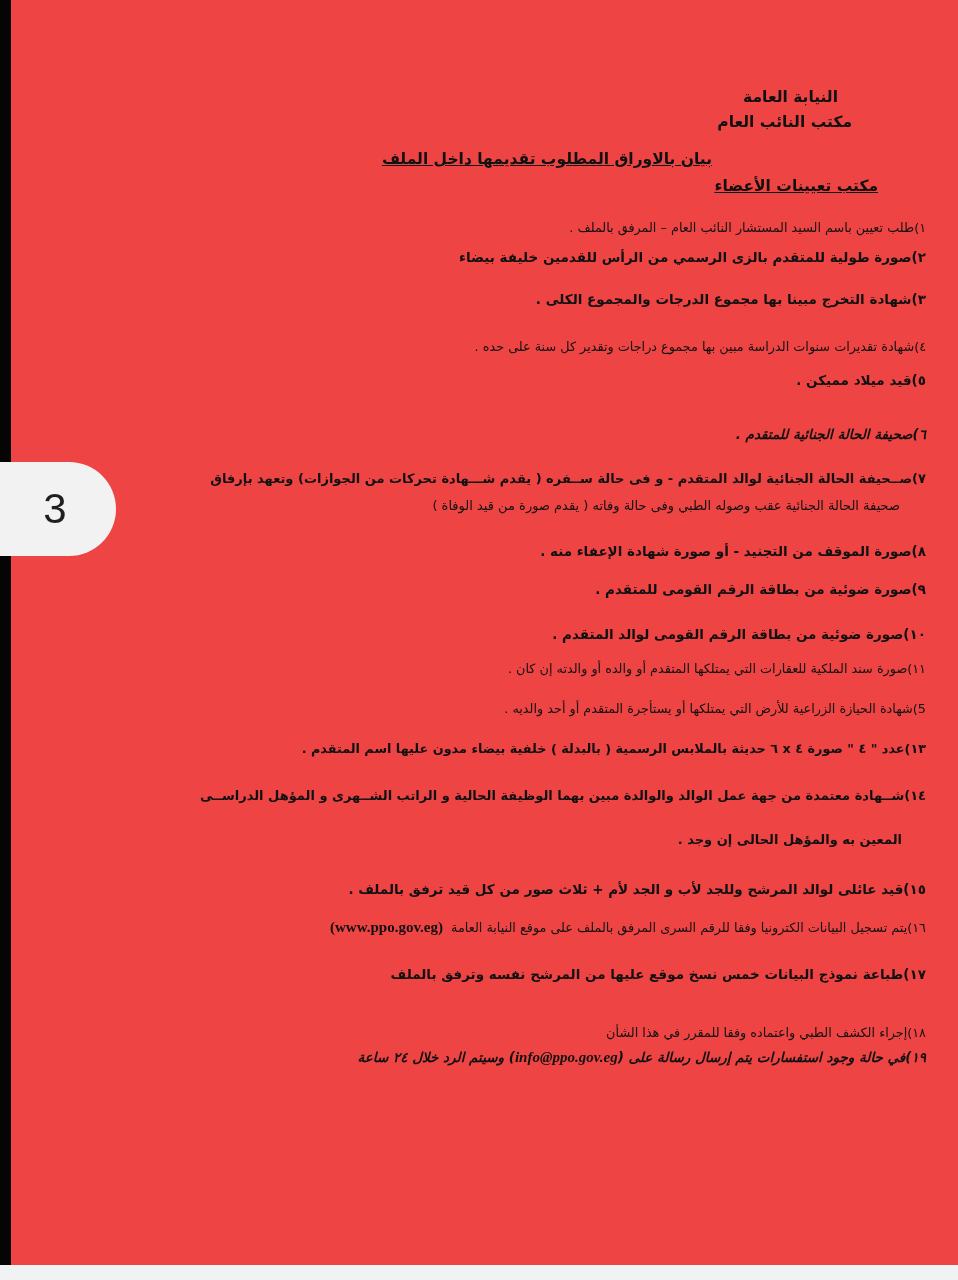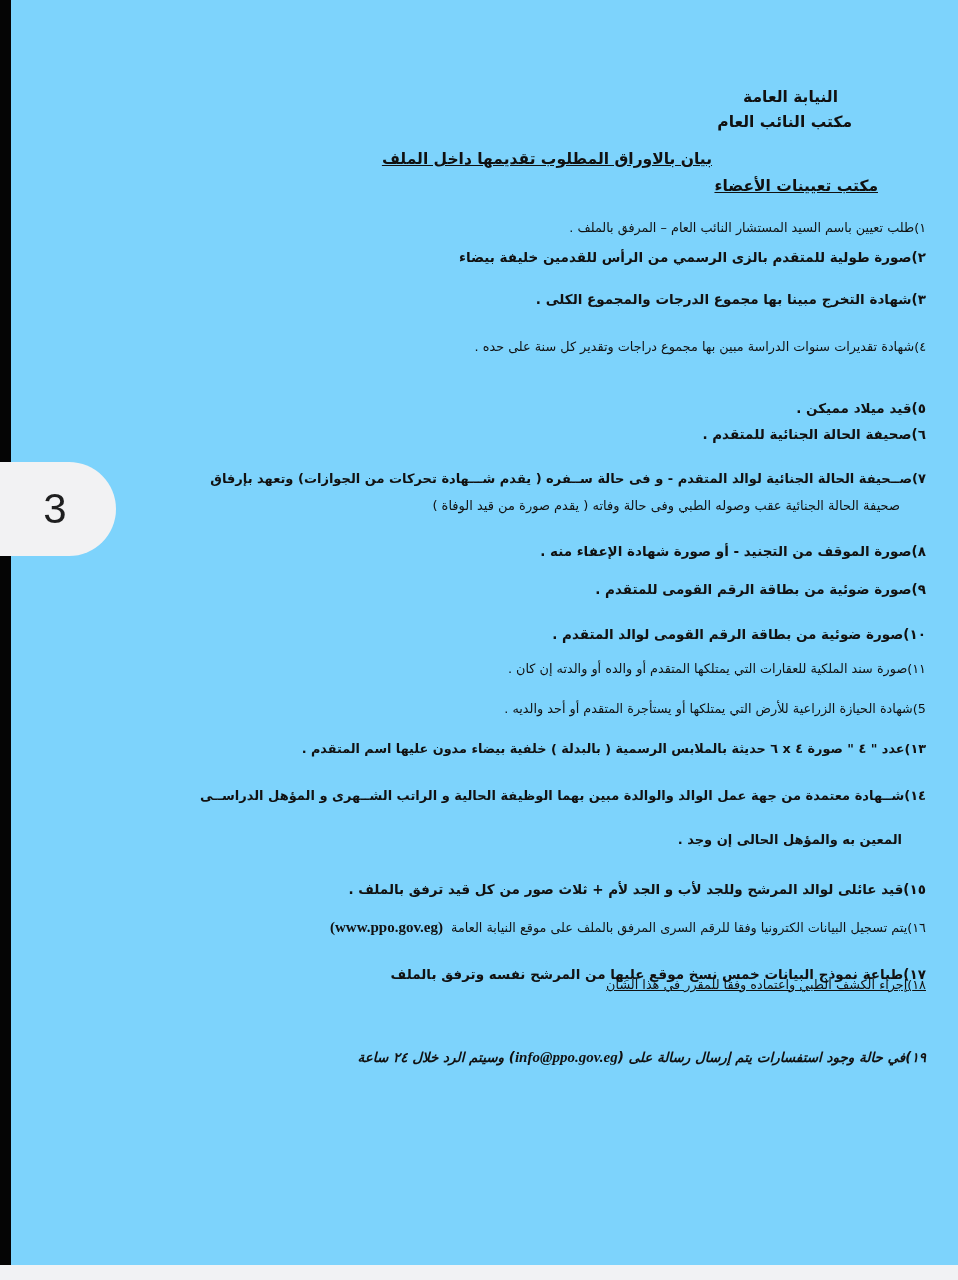--- a/index.html
+++ b/index.html
@@ -11,21 +11,21 @@
   .edge-strip {
     position: absolute; left: 0; top: 0; width: 11px; height: 1265px;
     background: #050505;
   }
   .bottom-band {
     position: absolute; left: 0; top: 1265px; width: 958px; height: 15px;
     background: #f1f2f4;
   }
   .page {
     position: absolute; left: 11px; top: 0; width: 947px; height: 1265px;
-    background: #7dd3fc;
+    background: #ef4444;
   }
   .badge {
     position: absolute; left: 0; top: 462px; width: 116px; height: 94px;
     background: #f2f2f3; border-radius: 0 47px 47px 0;
     display: flex; align-items: center; justify-content: center;
     z-index: 5;
   }
   .badge span {
     font-family: "Liberation Sans", sans-serif; font-size: 42px; color: #1f1f1f;
     margin-left: -6px;
@@ -63,31 +63,31 @@
   <div class="doc">
     <div class="hdr h1">النيابة العامة</div>
     <div class="hdr h2">مكتب النائب العام</div>
     <div class="hdr h3">مكتب تعيينات الأعضاء</div>
     <div class="hdr h4">بيان بالاوراق المطلوب تقديمها داخل الملف</div>
 
     <div class="item c" style="top:219px;right:-8px;"><span>١)</span><span>طلب تعيين باسم السيد المستشار النائب العام – المرفق بالملف .</span></div>
     <div class="item b" style="top:248px;right:-8px;"><span>٢)</span><span>صورة طولية للمتقدم بالزى الرسمي من الرأس للقدمين خليفة بيضاء</span></div>
     <div class="item b" style="top:290px;right:-8px;"><span>٣)</span><span>شهادة التخرج مبينا بها مجموع الدرجات والمجموع الكلى .</span></div>
     <div class="item c" style="top:338px;right:-8px;"><span>٤)</span><span>شهادة تقديرات سنوات الدراسة مبين بها مجموع دراجات وتقدير كل سنة على حده .</span></div>
-    <div class="item b" style="top:399px;right:-8px;text-align:right;"><span>٥)</span><span>قيد ميلاد مميكن .</span></div>
-    <div class="item b" style="top:425px;right:-8px;"><span>٦)</span><span>صحيفة الحالة الجنائية للمتقدم .</span></div>
+    <div class="item b" style="top:371px;right:-8px;text-align:right;"><span>٥)</span><span>قيد ميلاد مميكن .</span></div>
+    <div class="item b" style="top:425px;right:-8px;font-style:italic;"><span>٦)</span><span>صحيفة الحالة الجنائية للمتقدم .</span></div>
     <div class="item b" style="top:470px;right:-8px;font-size:13px;"><span>٧)</span><span>صــحيفة الحالة الجنائية لوالد المتقدم - و فى حالة ســفره ( يقدم شـــهادة تحركات من الجوازات) وتعهد بإرفاق</span></div>
     <div class="cont" style="top:498px;right:18px;">صحيفة الحالة الجنائية عقب وصوله الطبي  وفى حالة وفاته ( يقدم صورة من قيد الوفاة )</div>
     <div class="item b" style="top:542px;right:-8px;"><span>٨)</span><span>صورة الموقف من التجنيد - أو صورة شهادة الإعفاء منه .</span></div>
     <div class="item b" style="top:580px;right:-8px;"><span>٩)</span><span>صورة ضوئية من بطاقة الرقم القومى للمتقدم .</span></div>
     <div class="item b" style="top:625px;right:-8px;"><span>١٠)</span><span>صورة ضوئية من بطاقة الرقم القومى لوالد المتقدم .</span></div>
     <div class="item c" style="top:660px;right:-8px;"><span>١١)</span><span>صورة سند الملكية للعقارات التي يمتلكها المتقدم أو والده أو والدته إن كان .</span></div>
     <div class="item c" style="top:700px;right:-8px;"><span>5)</span><span>شهادة الحيازة الزراعية للأرض  التي يمتلكها  أو يستأجرة المتقدم أو أحد والديه .</span></div>
     <div class="item b" style="top:740px;right:-8px;font-size:12.8px;"><span>١٣)</span><span>عدد " ٤ " صورة  ٤ x ٦  حديثة بالملابس الرسمية ( بالبدلة ) خلفية بيضاء مدون عليها اسم المتقدم .</span></div>
     <div class="item b" style="top:787px;right:-8px;font-size:13px;"><span>١٤)</span><span>شــهادة معتمدة من جهة عمل الوالد والوالدة  مبين بهما الوظيفة الحالية و الراتب الشــهرى و المؤهل الدراســى</span></div>
     <div class="cont" style="top:832px;right:16px;font-weight:bold;">المعين به والمؤهل الحالى إن وجد .</div>
     <div class="item b" style="top:880px;right:-8px;"><span>١٥)</span><span>قيد عائلى لوالد المرشح وللجد لأب و الجد لأم + ثلاث صور من كل قيد ترفق بالملف .</span></div>
     <div class="item c" style="top:918px;right:-8px;"><span>١٦)</span><span>يتم تسجيل البيانات الكترونيا وفقا للرقم السرى المرفق بالملف على موقع النيابة العامة</span>&nbsp;&nbsp;<span class="ltr">(www.ppo.gov.eg)</span></div>
     <div class="item b" style="top:965px;right:-8px;"><span>١٧)</span><span>طباعة نموذج البيانات خمس نسخ موقع عليها من المرشح نفسه وترفق بالملف</span></div>
-    <div class="item c" style="top:976px;right:-8px;text-decoration:underline;"><span>١٨)</span><span>إجراء الكشف الطبي واعتماده وفقا للمقرر في هذا الشأن</span></div>
+    <div class="item c" style="top:1024px;right:-8px;"><span>١٨)</span><span>إجراء الكشف الطبي واعتماده وفقا للمقرر في هذا الشأن</span></div>
     <div class="item b" style="top:1048px;right:-8px;font-style:italic;"><span>١٩)</span><span>في حالة وجود استفسارات يتم إرسال رسالة على (</span><span class="ltr">info@ppo.gov.eg</span><span>) وسيتم الرد خلال ٢٤ ساعة</span></div>
   </div>
 </div>
 
 </body></html>

